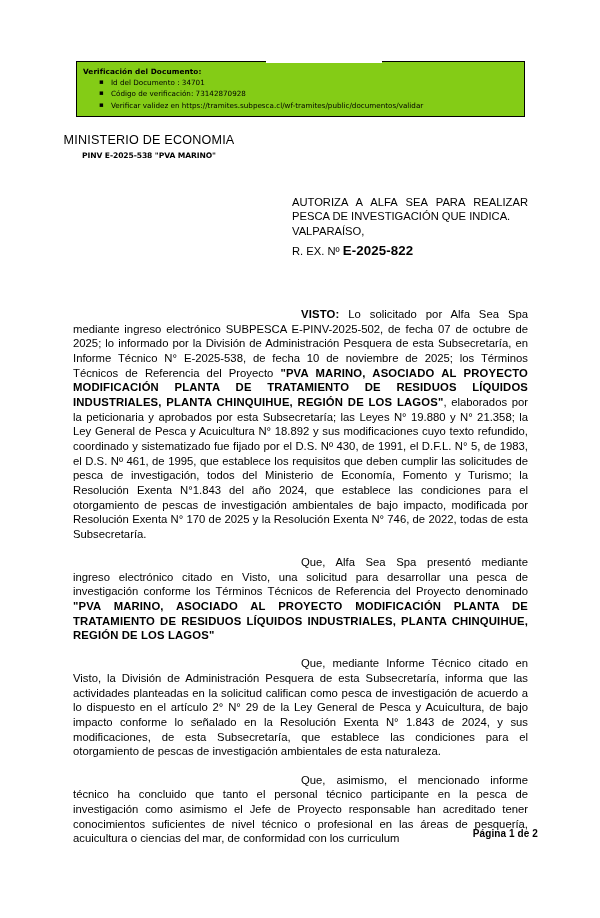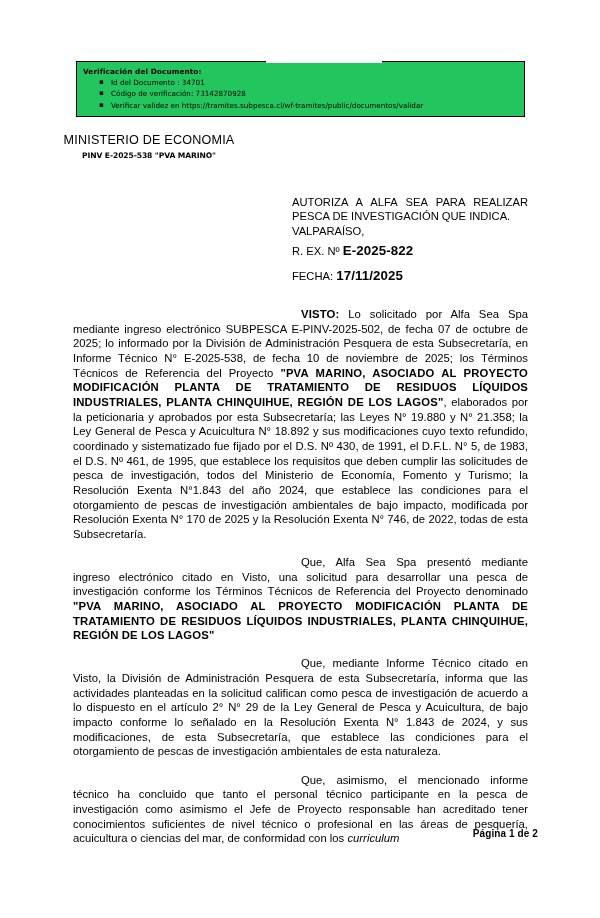--- a/index.html
+++ b/index.html
@@ -18,21 +18,21 @@
 
   
   .verif-box {
     position: absolute;
     left: 76px;
     top: 61px;
     width: 449px;
     height: 56px;
     box-sizing: border-box;
     border: 1px solid #000;
-    background: #22c55e;
+    background: #84cc16;
   }
   
   .verif-notch {
     position: absolute;
     left: 189px;
     top: -2px;
     width: 116px;
     height: 3px;
     background: #ffffff;
   }
@@ -160,21 +160,20 @@
     letter-spacing: 0.15px;
   }
   .considerando {
     text-align: center;
     font-weight: bold;
     font-size: 11.3px;
     letter-spacing: 2.1px;
     margin: 16px 0 19px 0 !important;
   }
   .ital {
-    font-style: italic;
   }
 
   
   .footer-page {
     position: absolute;
     right: 62px;
     top: 828px;
     font-family: Liberation Sans, sans-serif;
     font-size: 10px;
     font-weight: bold;
@@ -210,23 +209,20 @@
   <div class="l1">MINISTERIO DE ECONOMIA</div>
   <div class="pinv">PINV E-2025-538 "PVA MARINO"</div>
 </div>
 
 <div class="title-block">
   <div class="subject">AUTORIZA A ALFA SEA PARA REALIZAR PESCA DE INVESTIGACIÓN QUE INDICA.</div>
   <div class="place">VALPARAÍSO,</div>
   <div class="rex">
     <span>R. EX. Nº </span><b>E-2025-822</b>
   </div>
-  <div class="fecha">
-    <span>FECHA: </span><b>17/11/2025</b>
-  </div>
 </div>
 
 <div class="body-text">
 
   <p class="para"><span class="lead"></span><b class="strong">VISTO:</b><span> Lo solicitado por Alfa Sea Spa mediante ingreso electrónico SUBPESCA E-PINV-2025-502, de fecha 07 de octubre de 2025; lo informado por la División de Administración Pesquera de esta Subsecretaría, en Informe Técnico N° E-2025-538, de fecha 10 de noviembre de 2025; los Términos Técnicos de Referencia del Proyecto </span><b class="strong">"PVA MARINO, ASOCIADO AL PROYECTO MODIFICACIÓN PLANTA DE TRATAMIENTO DE RESIDUOS LÍQUIDOS INDUSTRIALES, PLANTA CHINQUIHUE, REGIÓN DE LOS LAGOS"</b><span>, elaborados por la peticionaria y aprobados por esta Subsecretaría; las Leyes N° 19.880 y N° 21.358; la Ley General de Pesca y Acuicultura N° 18.892 y sus modificaciones cuyo texto refundido, coordinado y sistematizado fue fijado por el D.S. Nº 430, de 1991, el D.F.L. N° 5, de 1983, el D.S. Nº 461, de 1995, que establece los requisitos que deben cumplir las solicitudes de pesca de investigación, todos del Ministerio de Economía, Fomento y Turismo; la Resolución Exenta N°1.843 del año 2024, que establece las condiciones para el otorgamiento de pescas de investigación ambientales de bajo impacto, modificada por Resolución Exenta N° 170 de 2025 y la Resolución Exenta N° 746, de 2022, todas de esta Subsecretaría.</span></p>
 
 
   <p class="para"><span class="lead"></span><span>Que, Alfa Sea Spa presentó mediante ingreso electrónico citado en Visto, una solicitud para desarrollar una pesca de investigación conforme los Términos Técnicos de Referencia del Proyecto denominado </span><b class="strong">"PVA MARINO, ASOCIADO AL PROYECTO MODIFICACIÓN PLANTA DE TRATAMIENTO DE RESIDUOS LÍQUIDOS INDUSTRIALES, PLANTA CHINQUIHUE, REGIÓN DE LOS LAGOS"</b></p>
 
   <p class="para"><span class="lead"></span><span>Que, mediante Informe Técnico citado en Visto, la División de Administración Pesquera de esta Subsecretaría, informa que las actividades planteadas en la solicitud califican como pesca de investigación de acuerdo a lo dispuesto en el artículo 2° N° 29 de la Ley General de Pesca y Acuicultura, de bajo impacto conforme lo señalado en la Resolución Exenta N° 1.843 de 2024, y sus modificaciones, de esta Subsecretaría, que establece las condiciones para el otorgamiento de pescas de investigación ambientales de esta naturaleza.</span></p>

